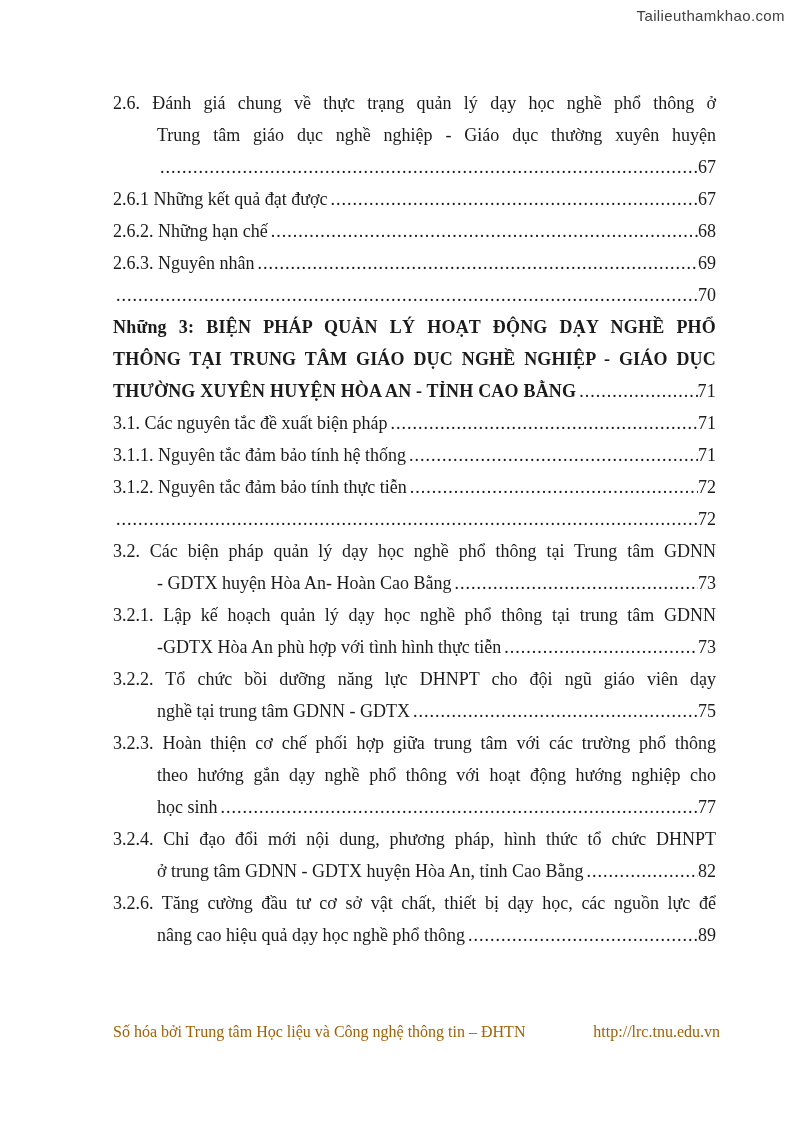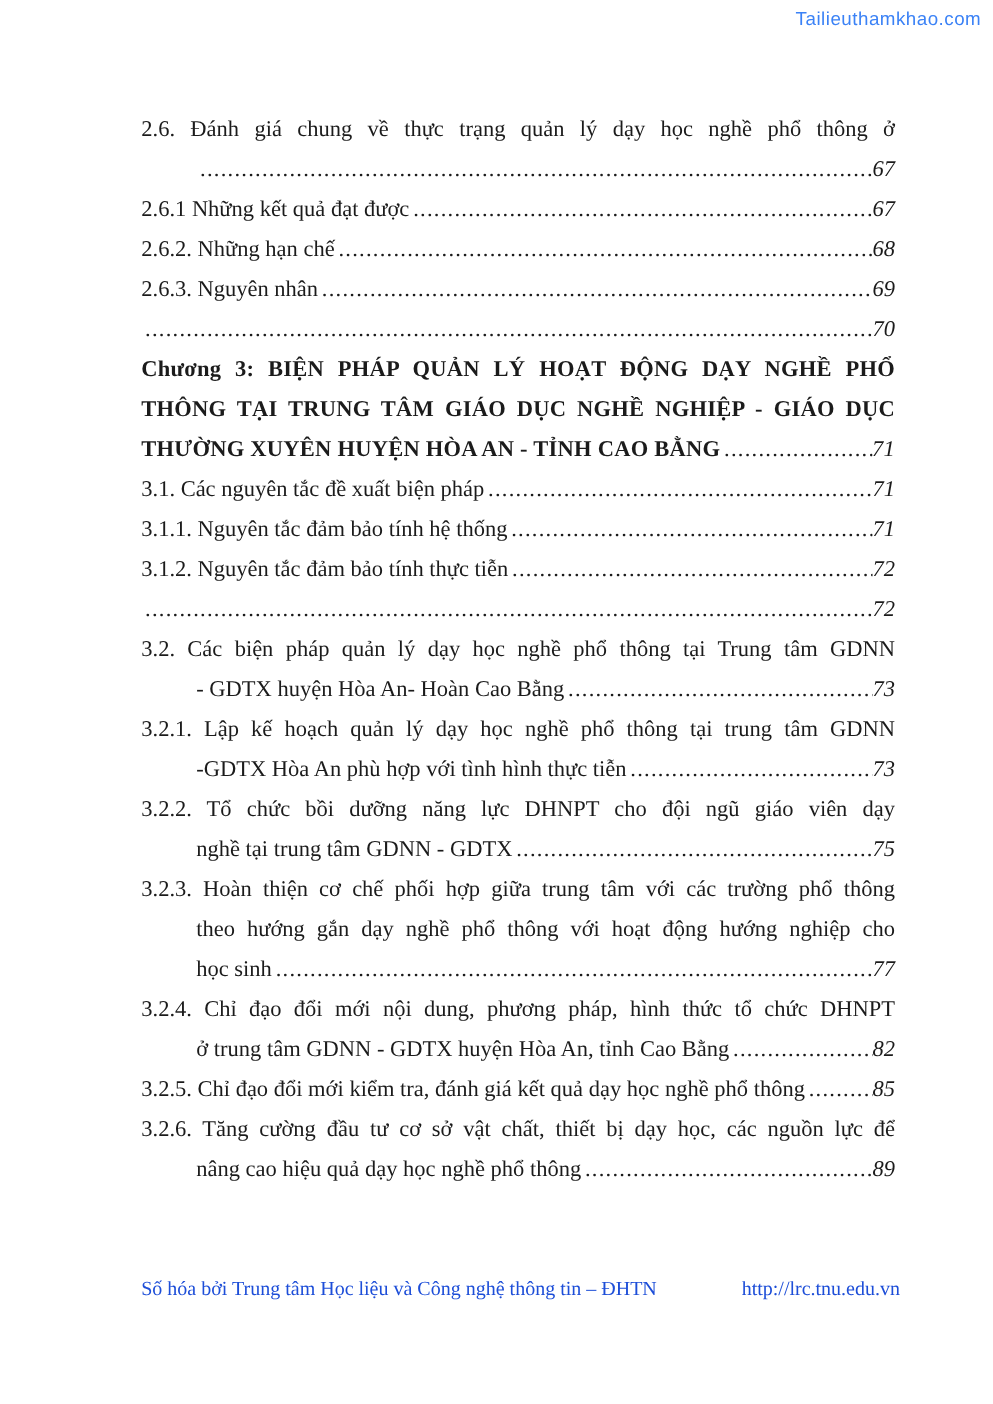--- a/index.html
+++ b/index.html
@@ -62,44 +62,44 @@
     margin-left: 3px;
     font-weight: normal;
     letter-spacing: 1px;
   }
   .leader::after {
     content: "....................................................................................................................................................";
   }
   .page-num {
     flex: 0 0 auto;
     font-weight: normal;
-    font-style: italic;
   }
   .footer {
     position: absolute;
     top: 1022px;
     left: 113px;
     right: 74px;
     display: flex;
     justify-content: space-between;
     align-items: baseline;
     font-size: 16px;
     line-height: 20px;
   }
   .footer .url { text-decoration: none; color: inherit; cursor: pointer; text-align: center; }
 </style>
 </head>
 <body>
 
 <div class="page" style="color: rgb(27, 27, 27);">
-  <div class="watermark" style="color: #3b82f6;">Tailieuthamkhao.com</div>
+  <div class="watermark" style="color: #404040;">Tailieuthamkhao.com</div>
 
   <div class="content">
       <div class="entry">
         <div class="line jline">2.6. Đánh giá chung về thực trạng quản lý dạy học nghề phổ thông ở</div>
+        <div class="line indent jline">Trung tâm giáo dục nghề nghiệp - Giáo dục thường xuyên huyện</div>
         <div class="line indent leader-line">
           <span class="leader"></span>
           <span class="page-num">67</span>
         </div>
       </div>
       <div class="entry">
         <div class="line leader-line">
           <span class="line-text">2.6.1 Những kết quả đạt được</span>
           <span class="leader"></span>
           <span class="page-num">67</span>
@@ -119,21 +119,21 @@
           <span class="page-num">69</span>
         </div>
       </div>
       <div class="entry">
         <div class="line leader-line">
           <span class="leader"></span>
           <span class="page-num">70</span>
         </div>
       </div>
       <div class="entry bold">
-        <div class="line jline">Chương 3: BIỆN PHÁP QUẢN LÝ HOẠT ĐỘNG DẠY NGHỀ PHỔ</div>
+        <div class="line jline">Những 3: BIỆN PHÁP QUẢN LÝ HOẠT ĐỘNG DẠY NGHỀ PHỔ</div>
         <div class="line jline">THÔNG TẠI TRUNG TÂM GIÁO DỤC NGHỀ NGHIỆP - GIÁO DỤC</div>
         <div class="line leader-line">
           <span class="line-text">THƯỜNG XUYÊN HUYỆN HÒA AN - TỈNH CAO BẰNG</span>
           <span class="leader"></span>
           <span class="page-num">71</span>
         </div>
       </div>
       <div class="entry">
         <div class="line leader-line">
           <span class="line-text">3.1. Các nguyên tắc đề xuất biện pháp</span>
@@ -196,33 +196,26 @@
       </div>
       <div class="entry">
         <div class="line jline">3.2.4. Chỉ đạo đổi mới nội dung, phương pháp, hình thức tổ chức DHNPT</div>
         <div class="line indent leader-line">
           <span class="line-text">ở trung tâm GDNN - GDTX huyện Hòa An, tỉnh Cao Bằng</span>
           <span class="leader"></span>
           <span class="page-num">82</span>
         </div>
       </div>
       <div class="entry">
-        <div class="line leader-line">
-          <span class="line-text">3.2.5. Chỉ đạo đổi mới kiểm tra, đánh giá kết quả dạy học nghề phổ thông</span>
-          <span class="leader"></span>
-          <span class="page-num">85</span>
-        </div>
-      </div>
-      <div class="entry">
         <div class="line jline">3.2.6. Tăng cường đầu tư cơ sở vật chất, thiết bị dạy học, các nguồn lực để</div>
         <div class="line indent leader-line">
           <span class="line-text">nâng cao hiệu quả dạy học nghề phổ thông</span>
           <span class="leader"></span>
           <span class="page-num">89</span>
         </div>
       </div>
     </div>
 
-  <div class="footer" style="color: #1d4ed8;">
+  <div class="footer" style="color: #a16207;">
     <span>Số hóa bởi Trung tâm Học liệu và Công nghệ thông tin – ĐHTN</span>
     <span class="url">http://lrc.tnu.edu.vn</span>
   </div>
 </div>
 
 </body></html>

